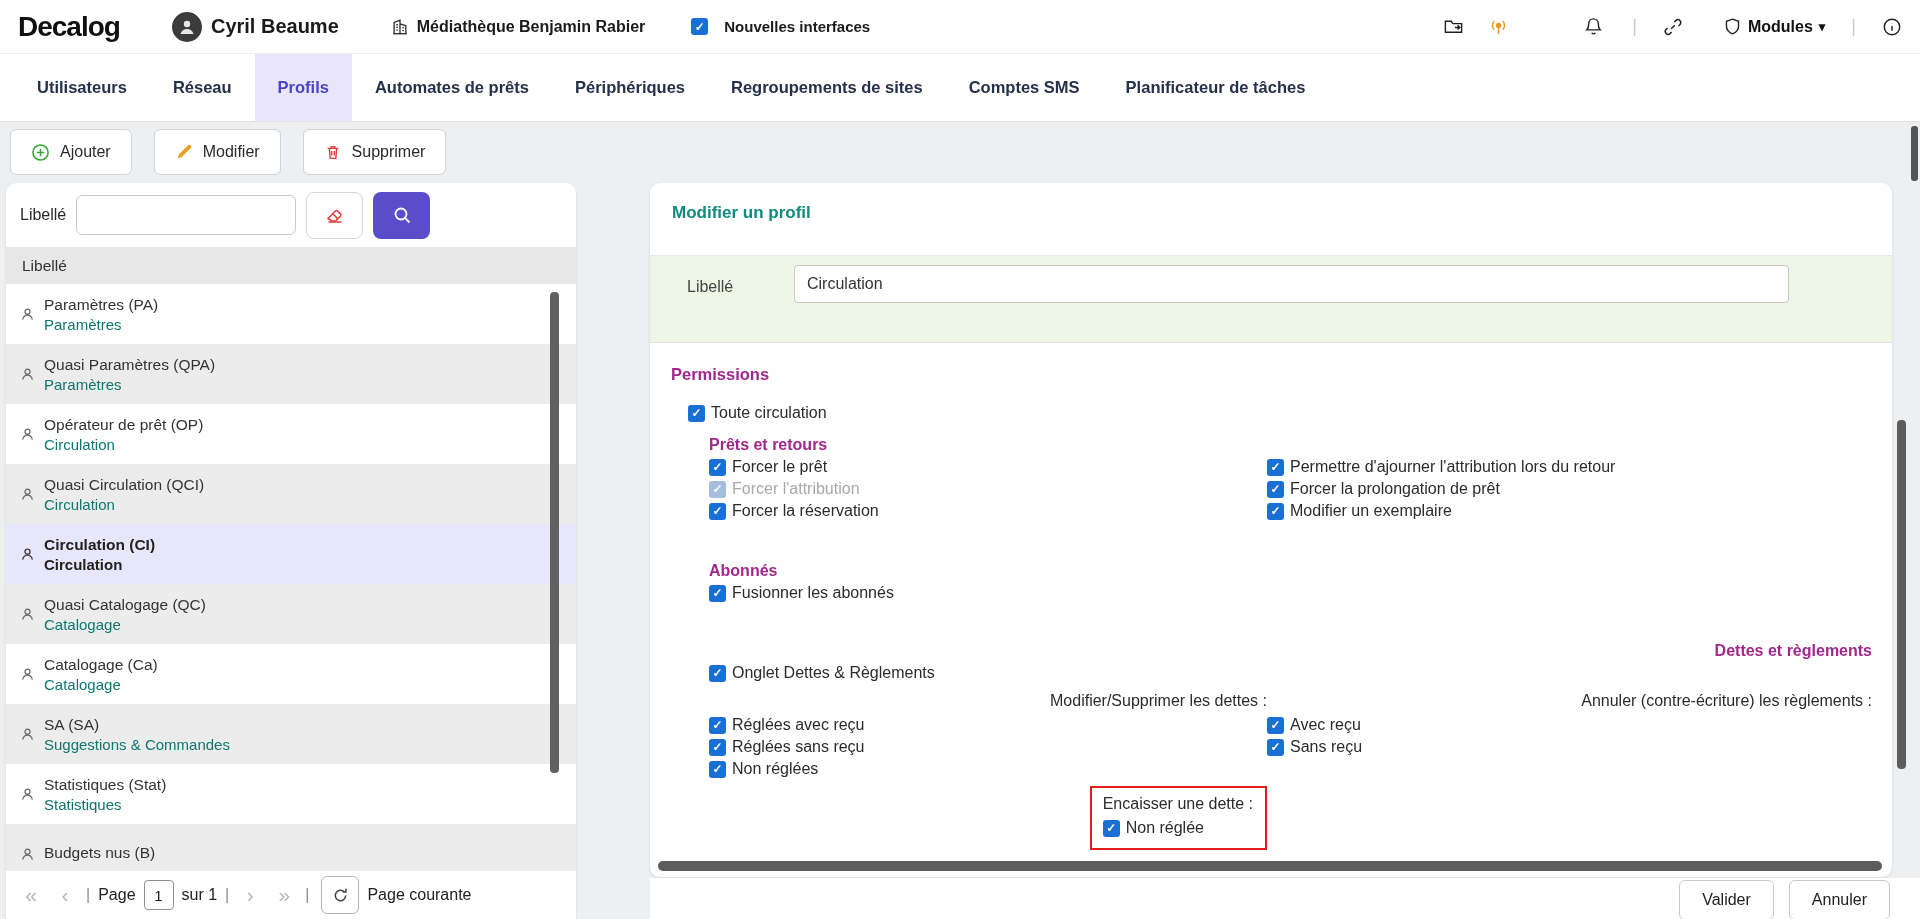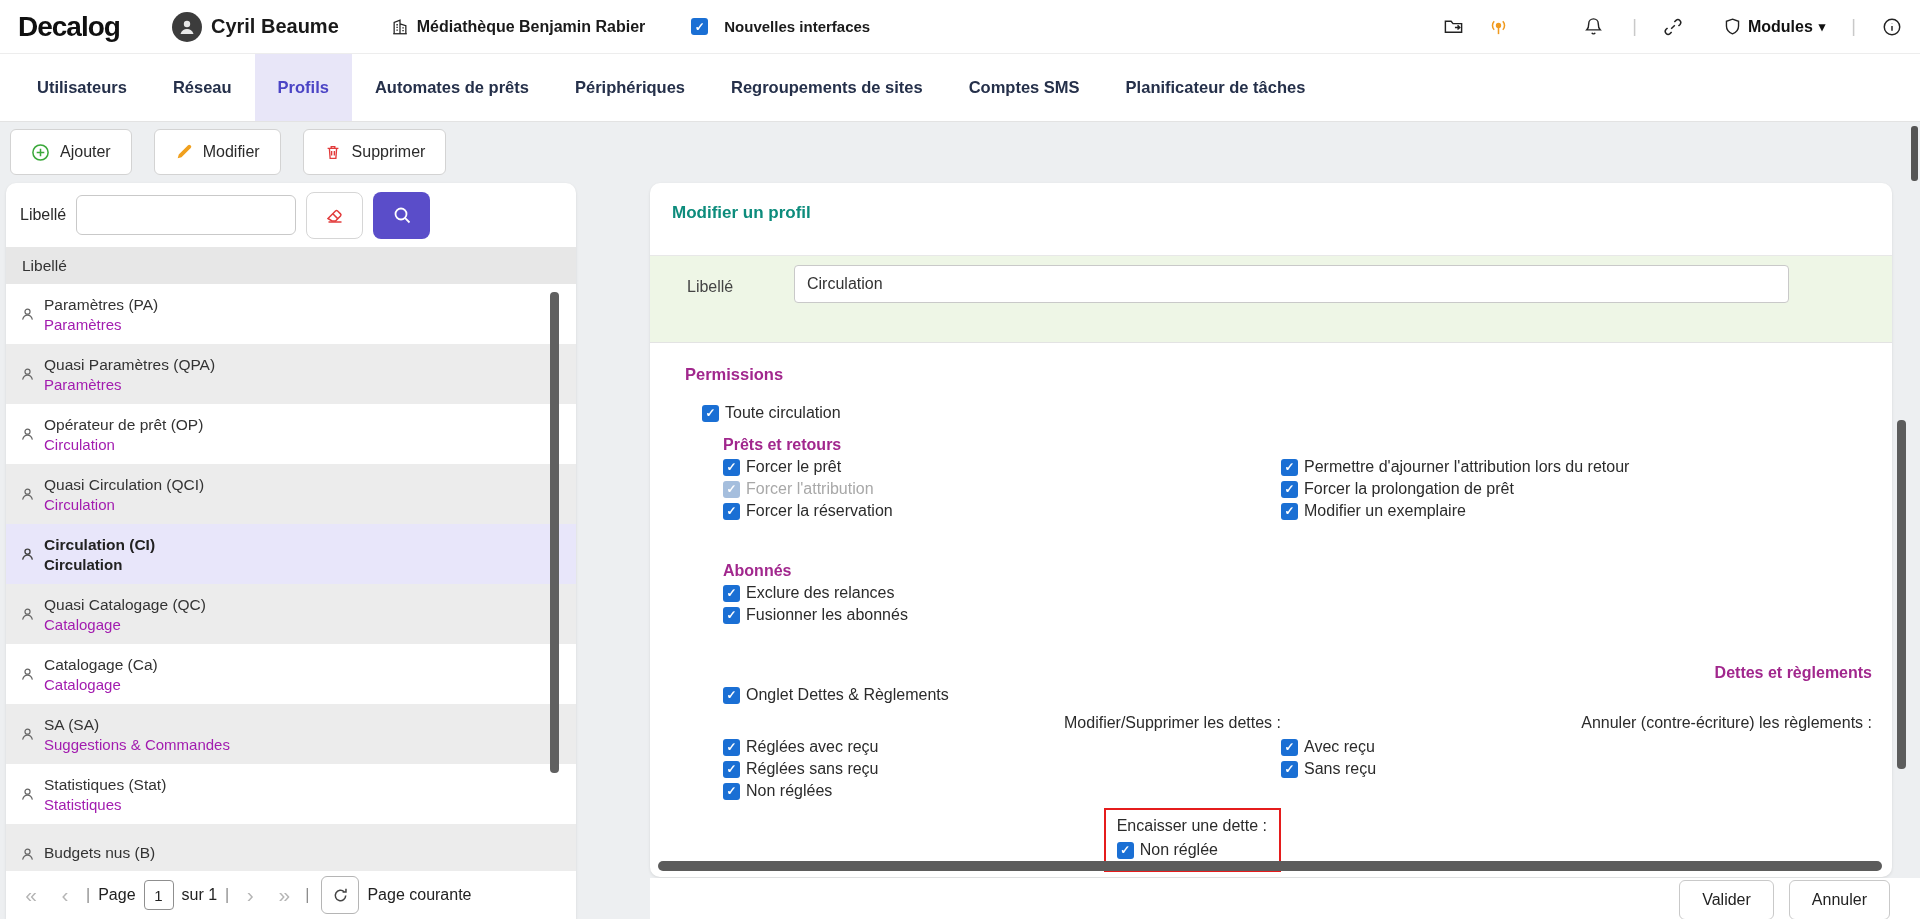--- a/index.html
+++ b/index.html
@@ -44,38 +44,38 @@
   .icon-btn { width:57px; height:47px; border-radius:8px; display:flex; align-items:center; justify-content:center; cursor:pointer; }
   .eraser-btn { background:#fff; border:1px solid #d6d6d6; }
   .search-btn { background:#5a4dc9; border:none; }
   .col-header { height:37px; flex:none; background:#e7e7e7; display:flex; align-items:center; padding:0 16px; font-size:15.5px; color:#333; }
   .list { flex:1; overflow:hidden; position:relative; }
   .row { height:60px; display:flex; align-items:center; gap:9px; padding:0 14px; cursor:pointer; }
   .row.r-gray { background:#ececec; }
   .row.sel { background:#e8e6fa; }
   .row-text { display:flex; flex-direction:column; gap:2px; }
   .row-title { font-size:15.5px; color:#333; }
-  .row-sub { font-size:15px; color:#a21caf; }
+  .row-sub { font-size:15px; color:#0f766e; }
   .row.sel .row-title, .row.sel .row-sub { font-weight:700; color:#222; }
   .list-scroll { position:absolute; right:17px; top:8px; width:9px; height:481px; background:#606060; border-radius:4px; }
 
   .pager { height:48px; flex:none; display:flex; align-items:center; padding:0 12px; gap:8px; font-size:16px; color:#222; background:#fff; }
   .nav-ico { width:26px; text-align:center; font-size:21px; color:#b5b5b5; cursor:pointer; user-select:none; }
   .pager .sep { color:#8c8c8c; }
   .page-input { width:30px; height:30px; border:1px solid #8f8f8f; border-radius:4px; text-align:center; font-size:15px; font-family:inherit; color:#222; outline:none; }
   .refresh-btn { width:38px; height:38px; background:#fff; border:1px solid #b5b5b5; border-radius:6px; display:flex; align-items:center; justify-content:center; cursor:pointer; margin-left:4px; }
 
   
   .right-card { position:absolute; left:650px; top:2px; width:1242px; height:694px; background:#fff; border-radius:10px; box-shadow:0 1px 3px rgba(0,0,0,.10); overflow:hidden; }
   .panel-title { height:72px; padding:20px 0 0 22px; color:#0d8c7c; font-weight:700; font-size:17px; }
   .green-band { height:88px; background:#eef6e6; border-top:1px solid #e8e8e8; border-bottom:1px solid #e3e3e3; position:relative; }
   .gb-label { position:absolute; left:37px; top:22px; font-size:16px; color:#444; }
   .gb-input { position:absolute; left:144px; top:9px; width:995px; height:38px; background:#fff; border:1px solid #c9c9c9; border-radius:4px; padding:0 12px; font-size:16px; font-family:inherit; color:#333; outline:none; }
 
-  .perm { padding:22px 20px 0 21px;margin-left:14px; }
+  .perm { padding:22px 20px 0 21px; }
   .perm-title { color:#a1278d; font-weight:700; font-size:16.5px; }
   .sec-title { color:#a1278d; font-weight:700; font-size:16px; margin-bottom:2px; }
   .cbrow { display:flex; align-items:center; gap:6px; height:22px; font-size:16px; color:#2b2b2b; }
   .cbrow.disabled { color:#a8a8a8; }
   .cbrow.disabled .cb { background:#a5bedd; }
   .cb { width:17px; height:17px; flex:none; border-radius:3px; background:#1a6fd4; color:#fff; display:inline-flex; align-items:center; justify-content:center; font-size:12px; font-weight:700; cursor:pointer; }
   .cb.checked::before { content:"✓"; }
   .toute { margin:18px 0 0 17px; }
   .section { margin-left:38px; }
   .sec-prets { margin-top:12px; }
@@ -423,24 +423,20 @@
               <span>Modifier un exemplaire</span>
             </div>
           </div>
         </div>
       </div>
 
       <div class="section sec-abonnes">
         <div class="sec-title">Abonnés</div>
         <div class="cbrow">
           <span class="cb checked"></span>
-          <span>Exclure des relances</span>
-        </div>
-        <div class="cbrow">
-          <span class="cb checked"></span>
           <span>Fusionner les abonnés</span>
         </div>
       </div>
 
       <div class="section sec-dettes">
         <div class="sec-title">Dettes et règlements</div>
         <div class="cbrow">
           <span class="cb checked"></span>
           <span>Onglet Dettes &amp; Règlements</span>
         </div>

